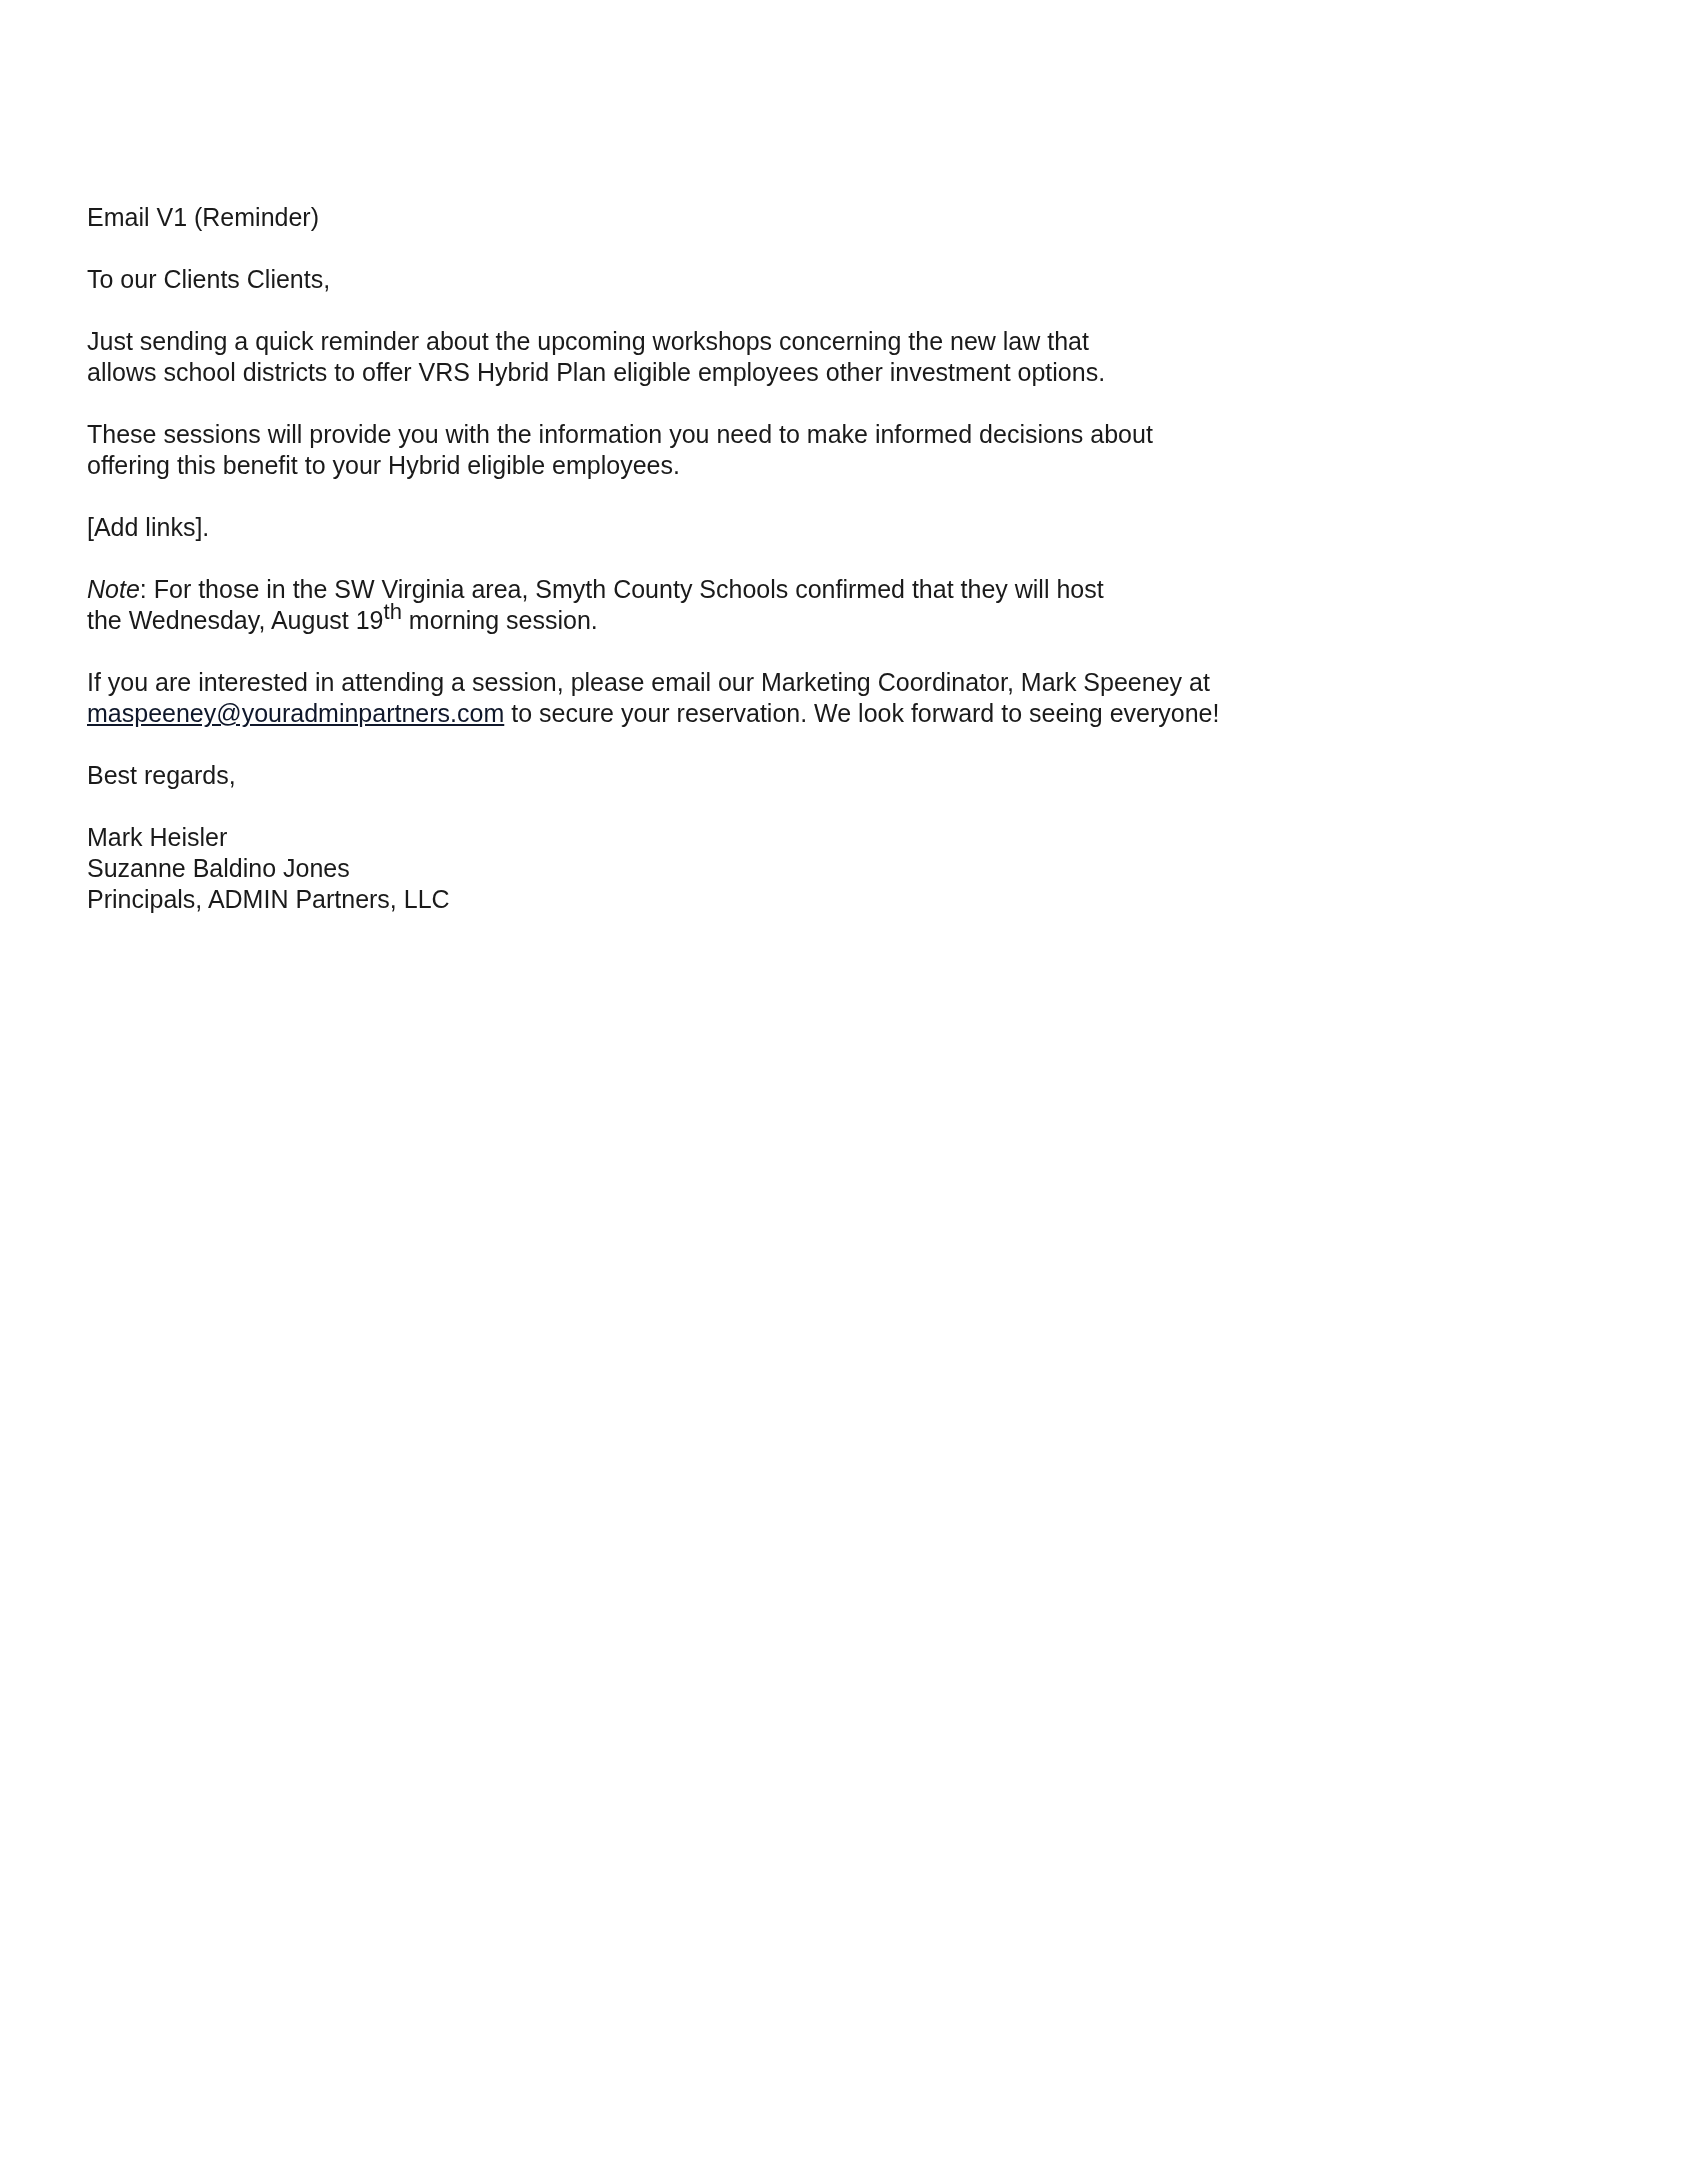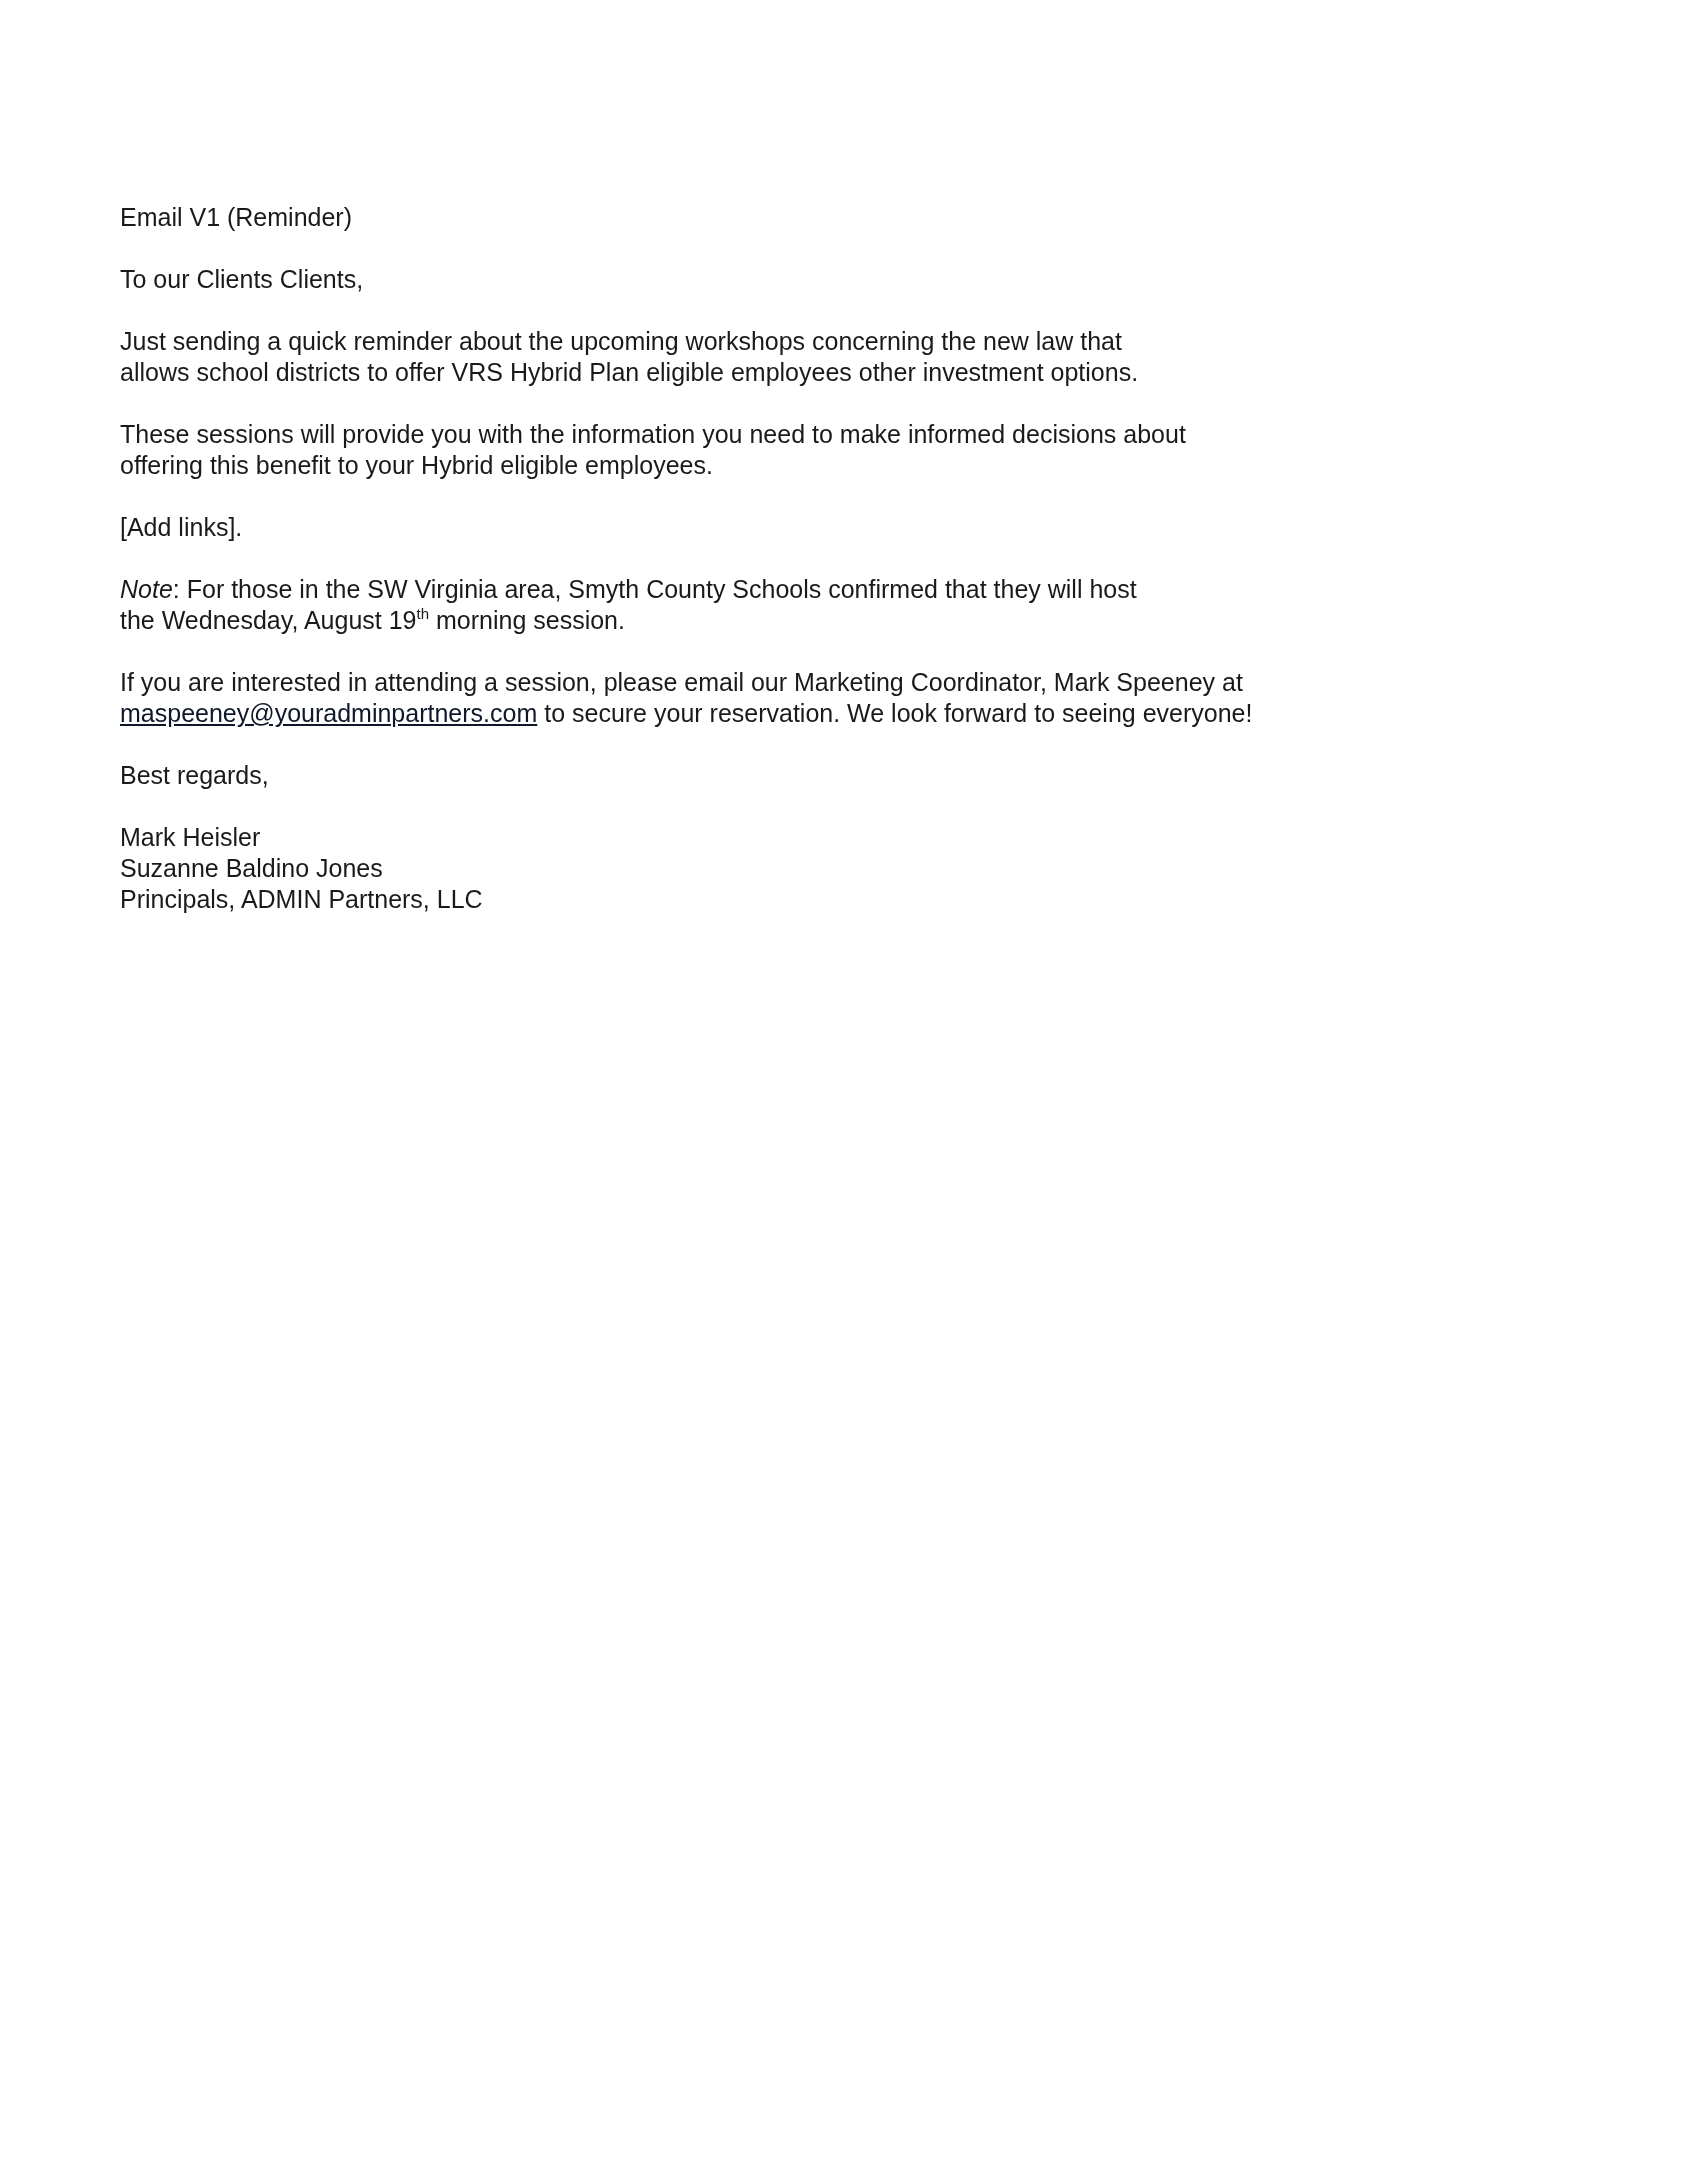--- a/index.html
+++ b/index.html
@@ -7,36 +7,36 @@
     margin: 0;
     padding: 0;
     background: #ffffff;
   }
   .page {
     position: relative;
     width: 1687px;
     height: 2184px;
     background: #ffffff;
     box-sizing: border-box;
-    padding: 202px 35px 0 120px;
+    padding: 202px 35px 0 87px;
     font-family: "Liberation Sans", sans-serif;
     font-size: 25px;
     line-height: 31px;
     color: #1a1a1a;
     overflow: hidden;
   }
   .para {
     margin: 0 0 31px 0;
     white-space: pre;
   }
   .note-label {
     font-style: italic;
   }
   .sup {
-    font-size: 15px;
+    font-size: 22px;
     line-height: 0;
     position: relative;
     top: -10.5px;
   }
   .email-link {
     color: #0f172a;
     text-decoration: underline;
     cursor: pointer;
   }
 </style>

